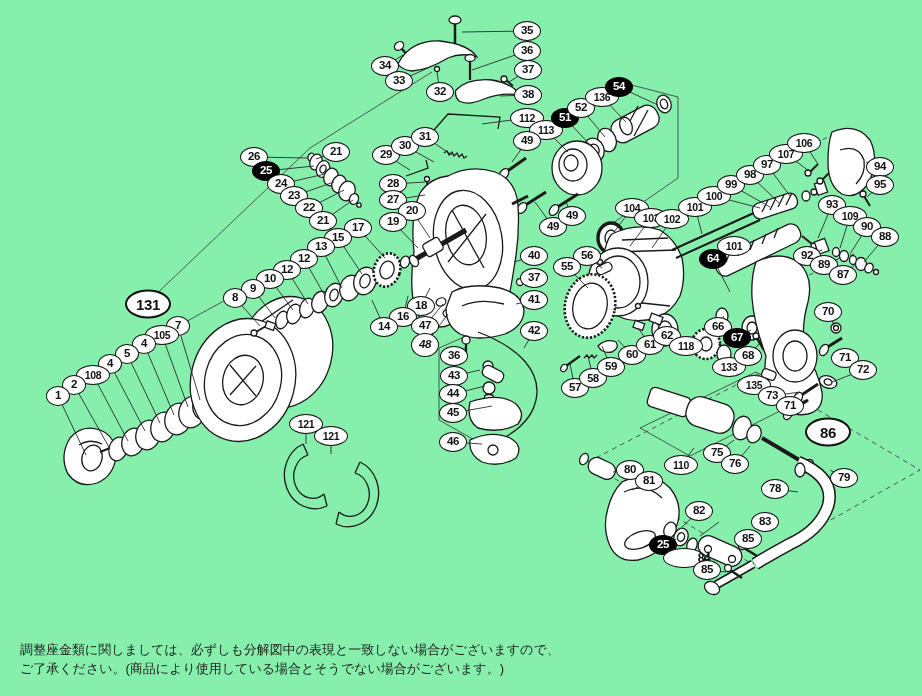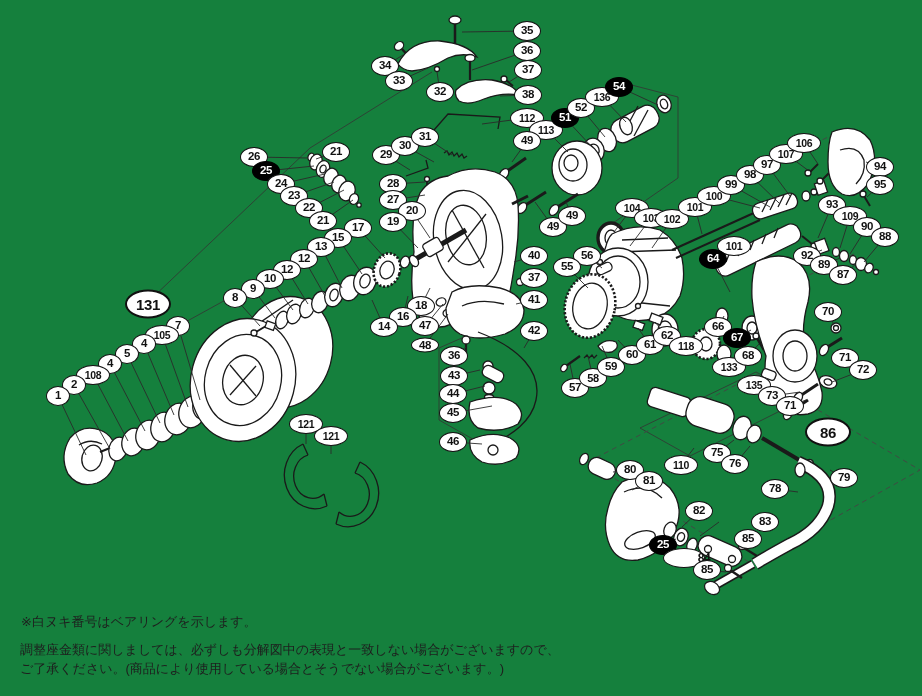--- a/index.html
+++ b/index.html
@@ -1,16 +1,16 @@
 <!DOCTYPE html>
 <html><head>
 <meta charset="utf-8">
 <style>
   html,body{margin:0;padding:0;background:#fff;}
-  .canvas{position:relative;width:922px;height:696px;background:#15803d;overflow:hidden;
+  .canvas{position:relative;width:922px;height:696px;background:#86efac;overflow:hidden;
           font-family:"Liberation Sans","DejaVu Sans",sans-serif;}
   svg.art{position:absolute;left:0;top:0;}
   svg.art *{vector-effect:non-scaling-stroke;}
   .shape{fill:#fff;stroke:#1a1a1a;stroke-width:1.3;}
   .nofill{fill:none;stroke:#1a1a1a;stroke-width:1.3;}
   .thick{fill:none;stroke:#1a1a1a;}
   .thin{fill:none;stroke:#333;stroke-width:0.8;}
   .dash{fill:none;stroke:#444;stroke-width:0.9;stroke-dasharray:5 4;}
   .teeth{fill:#fff;stroke:#1a1a1a;stroke-width:2.6;stroke-dasharray:2.2 1.8;}
   .dark{fill:#fff;stroke:#1a1a1a;stroke-width:3.4;}
@@ -453,21 +453,21 @@
       <div class="callout" style="width: 24px; height: 20px; font-size: 11.5px; left: 144px; top: 344px;">4</div>
       <div class="callout" style="width: 24px; height: 20px; font-size: 11.5px; left: 127px; top: 354px;">5</div>
       <div class="callout" style="width: 24px; height: 20px; font-size: 11.5px; left: 110px; top: 364px;">4</div>
       <div class="callout" style="width: 34px; height: 20px; font-size: 10.5px; left: 93px; top: 375px;">108</div>
       <div class="callout" style="width: 24px; height: 20px; font-size: 11.5px; left: 74px; top: 385px;">2</div>
       <div class="callout" style="width: 24px; height: 20px; font-size: 11.5px; left: 58px; top: 396px;">1</div>
       <div class="callout" style="width: 28px; height: 20px; font-size: 11.5px; left: 421px; top: 306px;">18</div>
       <div class="callout" style="width: 28px; height: 20px; font-size: 11.5px; left: 403px; top: 317px; text-align: center;">16</div>
       <div class="callout" style="width: 28px; height: 20px; font-size: 11.5px; left: 384px; top: 327px;">14</div>
       <div class="callout" style="width: 28px; height: 20px; font-size: 11.5px; left: 425px; top: 326px;">47</div>
-      <div class="callout" style="width: 28px; height: 15px; font-size: 11.5px; left: 425px; top: 345px;">48</div>
+      <div class="callout" style="width: 28px; height: 24px; font-size: 11.5px; left: 425px; top: 345px; font-style: italic;">48</div>
       <div class="callout" style="width: 28px; height: 20px; font-size: 11.5px; left: 534px; top: 256px;">40</div>
       <div class="callout" style="width: 28px; height: 20px; font-size: 11.5px; left: 534px; top: 278px;">37</div>
       <div class="callout" style="width: 28px; height: 20px; font-size: 11.5px; left: 534px; top: 300px;">41</div>
       <div class="callout" style="width: 28px; height: 20px; font-size: 11.5px; left: 534px; top: 331px;">42</div>
       <div class="callout" style="width: 28px; height: 20px; font-size: 11.5px; left: 454px; top: 356px;">36</div>
       <div class="callout" style="width: 28px; height: 20px; font-size: 11.5px; left: 454px; top: 376px;">43</div>
       <div class="callout" style="width: 28px; height: 20px; font-size: 11.5px; left: 453px; top: 394px;">44</div>
       <div class="callout" style="width: 28px; height: 20px; font-size: 11.5px; left: 453px; top: 413px;">45</div>
       <div class="callout" style="width: 28px; height: 20px; font-size: 11.5px; left: 453px; top: 442px;">46</div>
       <div class="callout" style="width: 34px; height: 20px; font-size: 10.5px; left: 632px; top: 208px;">104</div>
@@ -521,16 +521,15 @@
       <div class="callout" style="width: 28px; height: 20px; font-size: 11.5px; left: 699px; top: 511px;">82</div>
       <div class="callout" style="width: 28px; height: 20px; font-size: 11.5px; left: 719px; top: 522px; margin-left: 46px;">83</div>
       <div class="callout" style="width: 28px; height: 20px; font-size: 11.5px; left: 748px; top: 539px;">85</div>
       <div class="callout bearing" style="width: 28px; height: 20px; font-size: 11.5px; left: 663px; top: 545px;">25</div>
       <div class="callout" style="width: 28px; height: 20px; font-size: 12px; left: 684px; top: 558px; padding-left: 40px;">84</div>
       <div class="callout" style="width: 28px; height: 20px; font-size: 11.5px; left: 707px; top: 570px;">85</div>
       <div class="callout" style="width: 34px; height: 20px; font-size: 10.5px; left: 306px; top: 424px;">121</div>
       <div class="callout" style="width: 34px; height: 20px; font-size: 10.5px; left: 331px; top: 436px;">121</div>
     </div>
 
-  <div class="footnote" style="left:21px; top:613px;">※白ヌキ番号はベアリングを示します。</div>
   <div class="footnote" style="left:20px; top:641px;">調整座金類に関しましては、必ずしも分解図中の表現と一致しない場合がございますので、</div>
   <div class="footnote" style="left:20px; top:660px;">ご了承ください。(商品により使用している場合とそうでない場合がございます。)</div>
 </div>
 
 </body></html>

